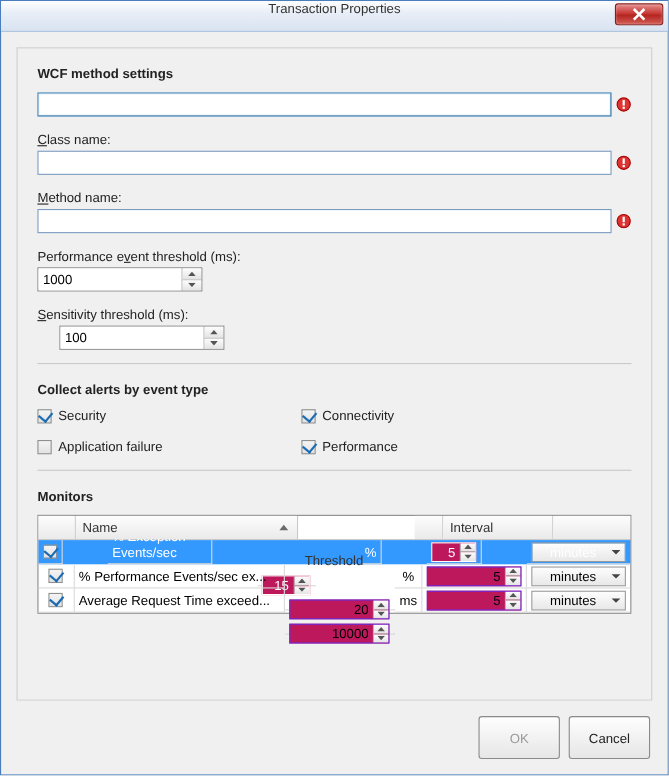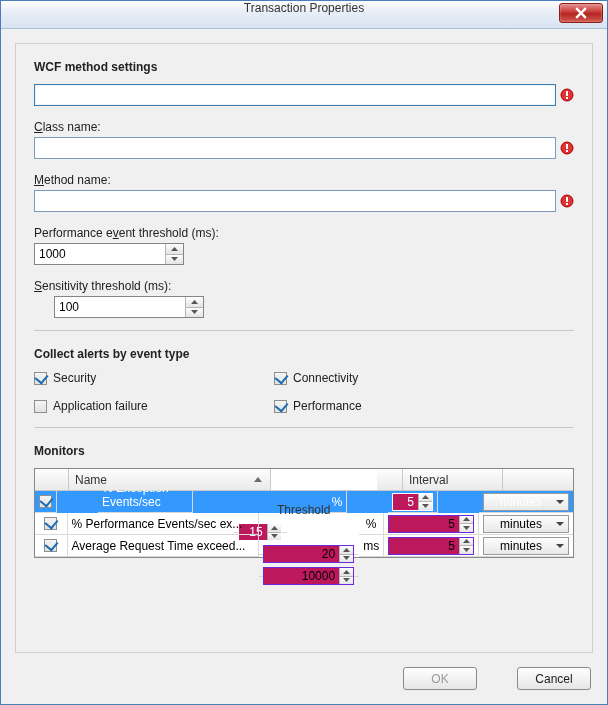--- a/index.html
+++ b/index.html
@@ -23,21 +23,21 @@
   .spin-btns { width: 18px; display: flex; flex-direction: column; border-left: 1px solid #b5b5b5; }
   .spin-btn { flex: 1; background: linear-gradient(#fdfdfd,#e4e4e4); display: flex; align-items: center; justify-content: center; cursor: pointer; }
   .spin-btn:first-child { border-bottom: 1px solid #b5b5b5; }
   .spin-btn svg { width: 7px; height: 4px; }
   hr.sep { border: none; border-top: 1px solid #c9c9c9; margin: 12px 0 16px 0; }
   .check-row { display: flex; margin-bottom: 14px; }
   .check-col { width: 240px; display: flex; align-items: center; gap: 6px; }
   .cb { width: 13px; height: 13px; border: 1px solid #8e8f8f; background: linear-gradient(#f4f4f4,#e2e2e2); position: relative; cursor: pointer; display:inline-block;}
   .cb.checked::after { content: ""; position: absolute; left: 2px; top: -1px; width: 7px; height: 9px; border-right: 2px solid #1a6bb3; border-bottom: 2px solid #1a6bb3; transform: rotate(40deg); }
   .footer { padding: 14px 16px; display: flex; justify-content: flex-end; gap: 8px; }
-  .btn { min-width: 74px; height: 23px; border: 1px solid #8a8a8a; background: linear-gradient(#fefefe,#e6e6e6); border-radius: 3px; cursor: pointer; color: #222; display: inline-flex; align-items: center; justify-content: center; padding: 0 12px; margin-left: 32px; }
+  .btn { min-width: 74px; height: 39px; border: 1px solid #8a8a8a; background: linear-gradient(#fefefe,#e6e6e6); border-radius: 3px; cursor: pointer; color: #222; display: inline-flex; align-items: center; justify-content: center; padding: 0 12px; }
   .btn.disabled { color: #9a9a9a;  cursor: default; }
   
   .monitors-box { border: 1px solid #888; background: #fff; }
   .mon-head { display: flex; height: 22px; border-bottom: 1px solid #c9c9c9; }
   .mon-head .hc { background: linear-gradient(#fdfdfd,#eaeaea); border-right: 1px solid #c9c9c9; display: flex; align-items: center; padding: 0 6px; color: #333; position:relative;}
   .mon-head .hc:last-child { border-right: none; }
   .sort-tri { position: absolute; right: 8px; top: 8px; width: 0; height: 0; border-left: 4px solid transparent; border-right: 4px solid transparent; border-bottom: 5px solid #6b6b6b; }
   .mon-row { display: flex; height: 22px; }
   .mon-row.sel { background: #3399ff; color: #fff; gap: 41px; }
   .mon-row .mc { border-right: 1px solid #d9d9d9; border-bottom: 1px solid #d9d9d9; display: flex; align-items: center; padding: 0 4px; }

